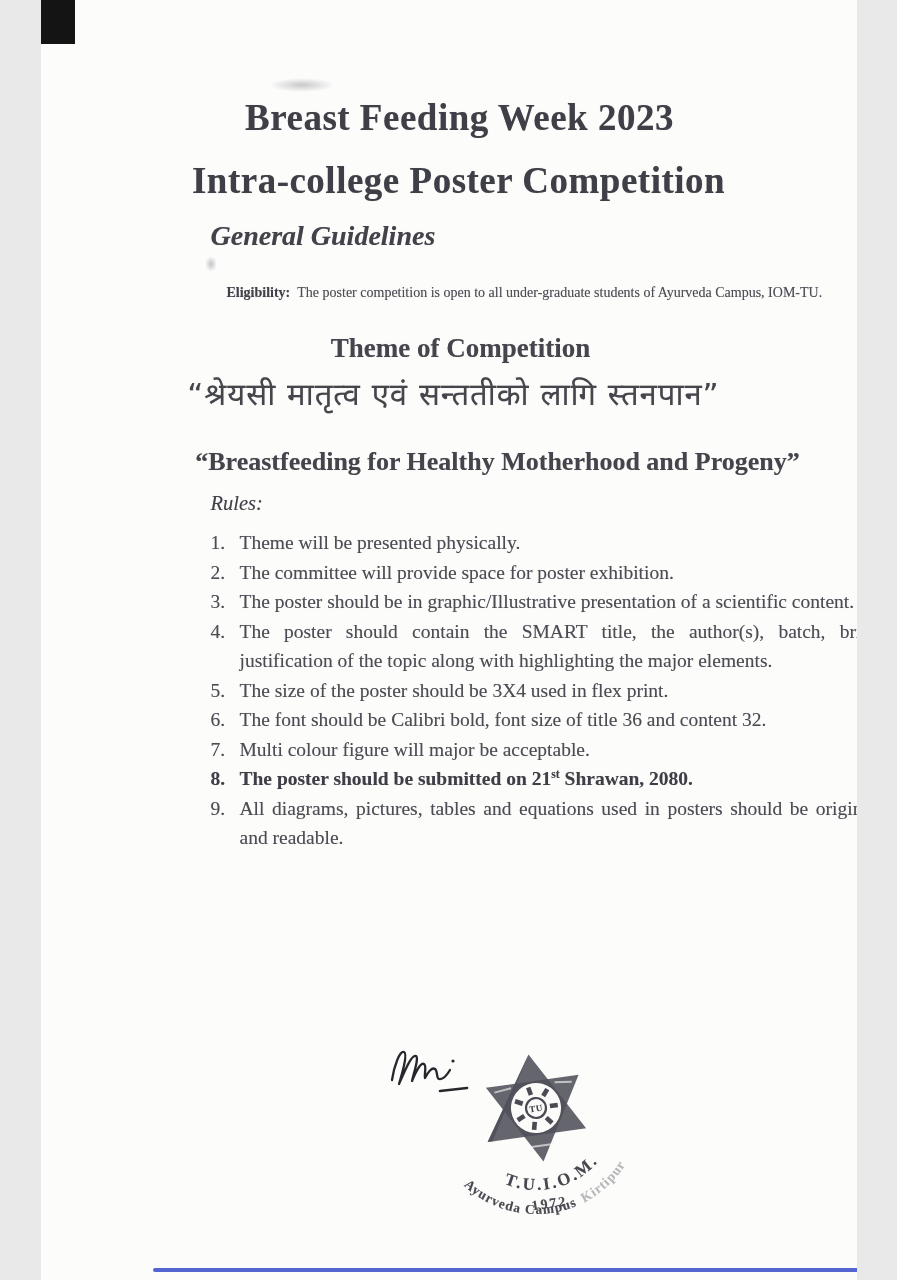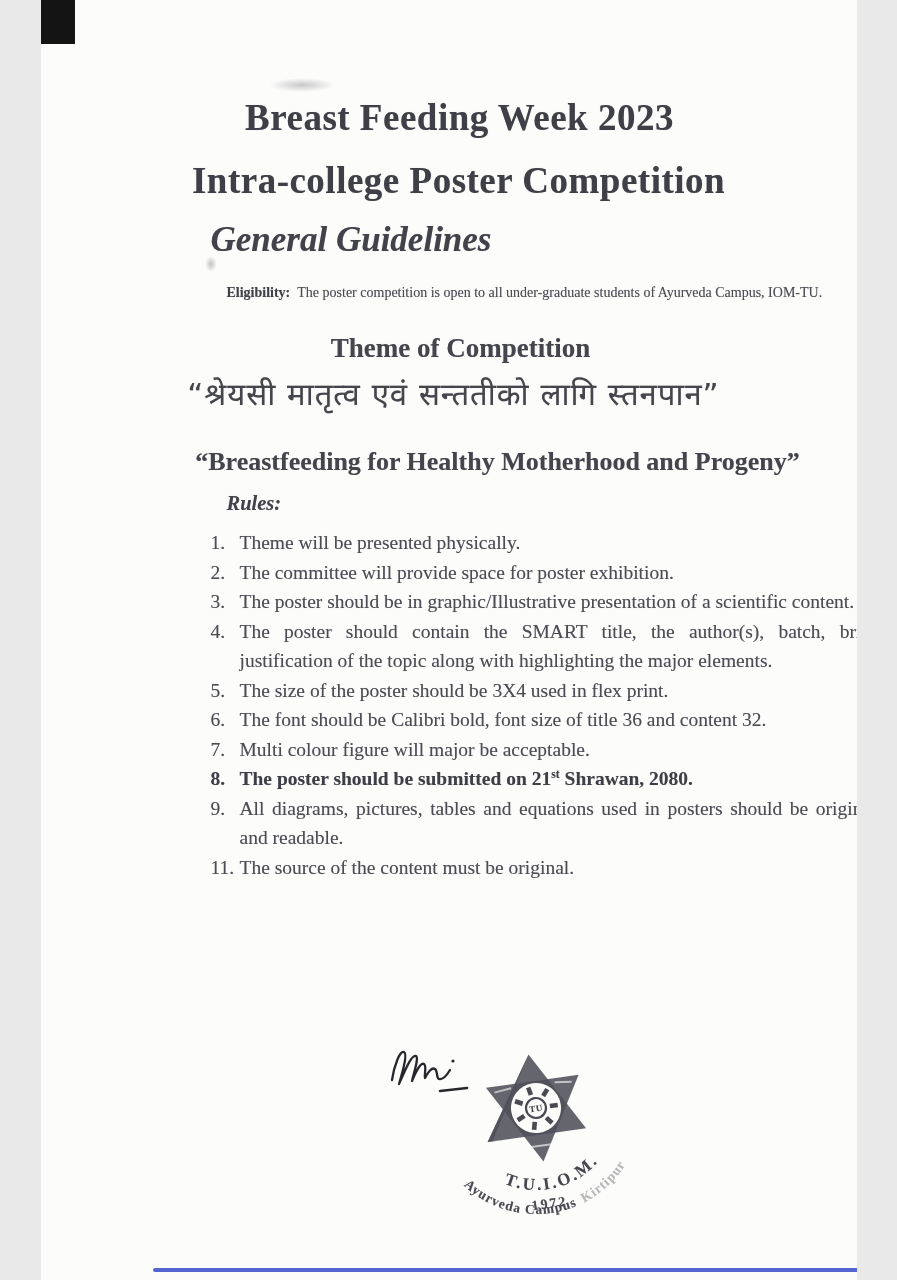--- a/index.html
+++ b/index.html
@@ -16,33 +16,33 @@
   .smudge1{position:absolute;left:228px;top:78px;width:66px;height:14px;
     background:radial-gradient(ellipse,rgba(128,128,136,.42),rgba(128,128,136,0) 70%);}
   .smudge2{position:absolute;left:164px;top:256px;width:12px;height:16px;
     background:radial-gradient(ellipse,rgba(128,128,136,.45),rgba(128,128,136,0) 70%);}
   
   .t1,.t2{position:absolute;left:0;width:100%;margin:0;text-align:center;
     font-size:37px;font-weight:bold;color:#3f3f47;letter-spacing:.5px;}
   .t1{top:96px;transform:translateX(11px);}
   .t2{top:159px;transform:translateX(10px);}
   .general{position:absolute;left:170px;top:220px;margin:0;
-    font-size:35px;font-style:italic;font-weight:bold;color:#42424a;}
+    font-size:28px;font-style:italic;font-weight:bold;color:#42424a;}
   .eligibility{position:absolute;left:170px;top:262px;width:663px;margin:16px;
     font-size:14px;line-height:29px;text-align:justify;}
   .eligibility b,.contact b{color:#41414a;}
   .theme-head{position:absolute;left:0;top:333px;width:100%;margin:0;text-align:center;
     font-size:27px;font-weight:bold;color:#45454d;transform:translateX(12px);}
   .nepali{position:absolute;left:0;top:372px;width:100%;text-align:center;
     font-size:31px;color:#45454c;letter-spacing:1px;transform:translateX(5px);
     font-family:"DejaVu Sans","Liberation Serif",serif;}
   .theme-eng{position:absolute;left:0;top:447px;width:100%;text-align:center;
     font-size:26px;font-weight:bold;color:#44444c;transform:translateX(49px);}
-  .rules-head{position:absolute;left:186px;top:492px;margin:0;
-    font-size:20.5px;font-weight:bold;font-style:italic;color:#42424a;text-align:right;}
+  .rules-head{position:absolute;left:170px;top:492px;margin:0;
+    font-size:20.5px;font-weight:normal;font-style:italic;color:#42424a;text-align:right;}
   .rules{position:absolute;left:170px;top:528px;width:666px;
     font-size:19.5px;line-height:29.5px;}
   .rule{display:flex;align-items:flex-start;}
   .rule-num{flex:0 0 29px;}
   .rule-text{flex:1 1 auto;text-align:justify;}
   .rule.bold{font-weight:bold;color:#3e3e47;}
   sup{font-size:60%;line-height:0;vertical-align:super;}
   .contact{position:absolute;left:168px;top:950px;width:668px;margin:0;
     font-style:italic;font-size:18px;line-height:33px;text-align:justify;}
   .gap{margin-left:7px;}
@@ -106,24 +106,20 @@
         <span class="rule-text">Multi colour figure will major be acceptable.</span>
       </div>
       <div class="rule bold">
         <span class="rule-num">8.</span>
         <span class="rule-text">The poster should be submitted on 21<sup>st</sup> Shrawan, 2080.</span>
       </div>
       <div class="rule">
         <span class="rule-num">9.</span>
         <span class="rule-text">All diagrams, pictures, tables and equations used in posters should be original and readable.</span>
       </div>
-      <div class="rule">
-        <span class="rule-num">11.</span>
-        <span class="rule-text">The source of the content must be original.</span>
-      </div>
     </div>
 
 
   <svg class="signature" width="110" height="65" viewBox="0 0 110 65">
     <g fill="none" stroke="#26262c" stroke-width="2.3" stroke-linecap="round" stroke-linejoin="round">
       <path d="M8 42 C10 28 16 12 20 14 C24 16 18 36 15 46 C22 30 28 16 32 18 C35 20 30 34 28 43 C32 33 37 24 40 26 C43 28 40 36 41 40 C44 34 48 29 51 31 C54 33 52 40 55 41 C59 42 63 37 66 32"></path>
       <circle cx="69" cy="23" r="1.6" fill="#26262c" stroke="none"></circle>
       <path d="M56 53 L83 50" stroke-width="2.6"></path>
     </g>
   </svg>

